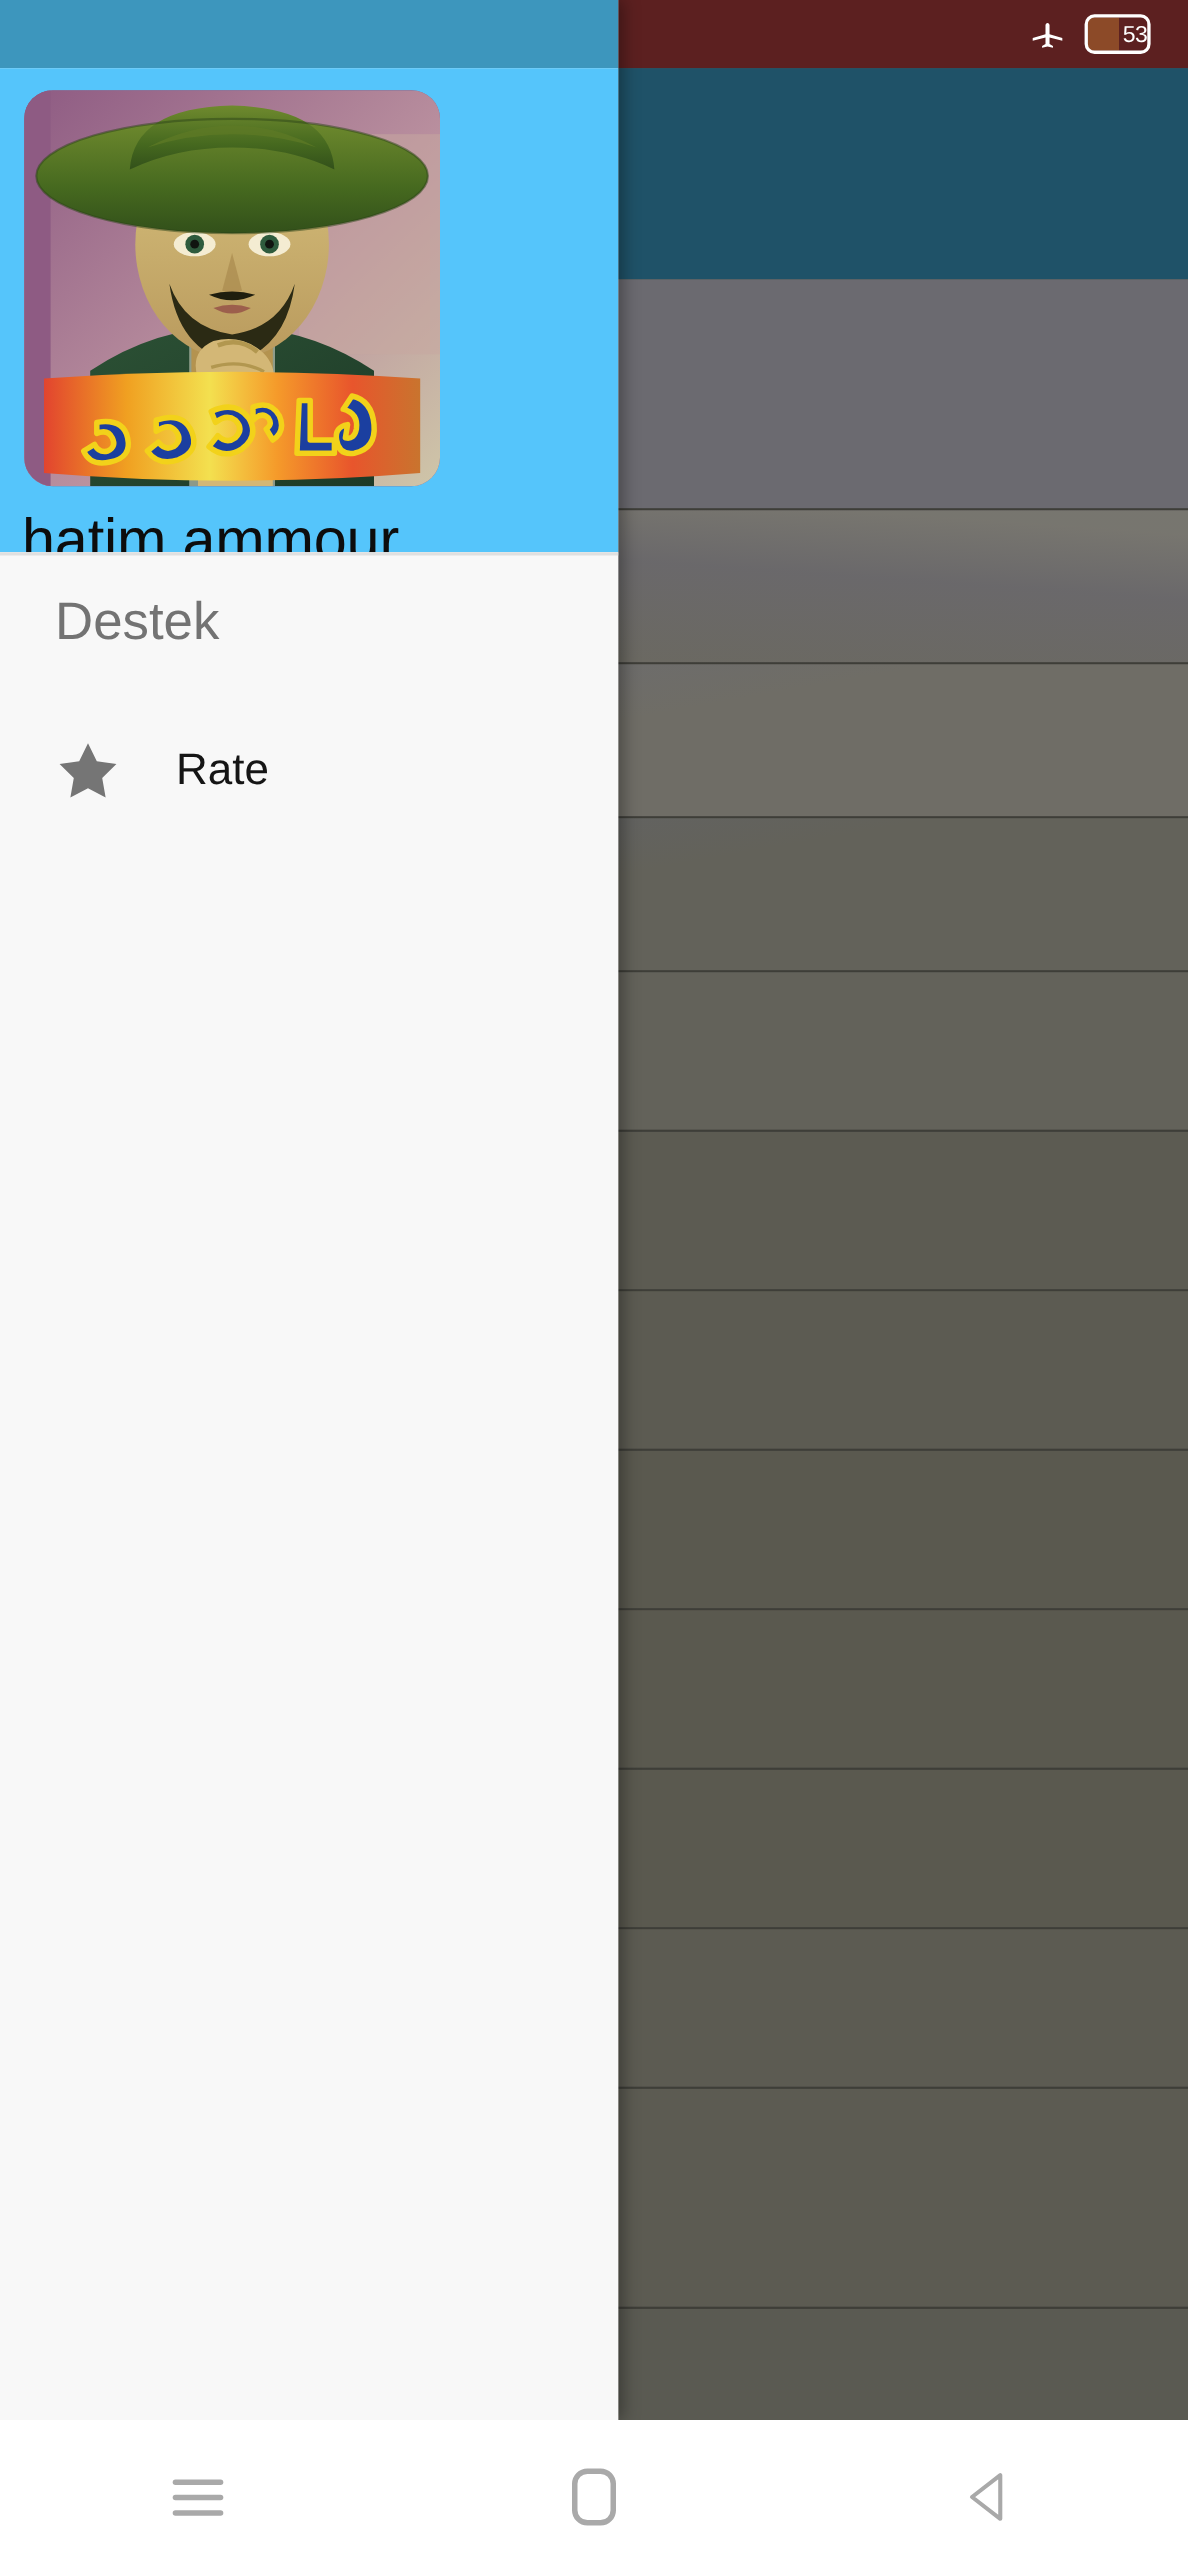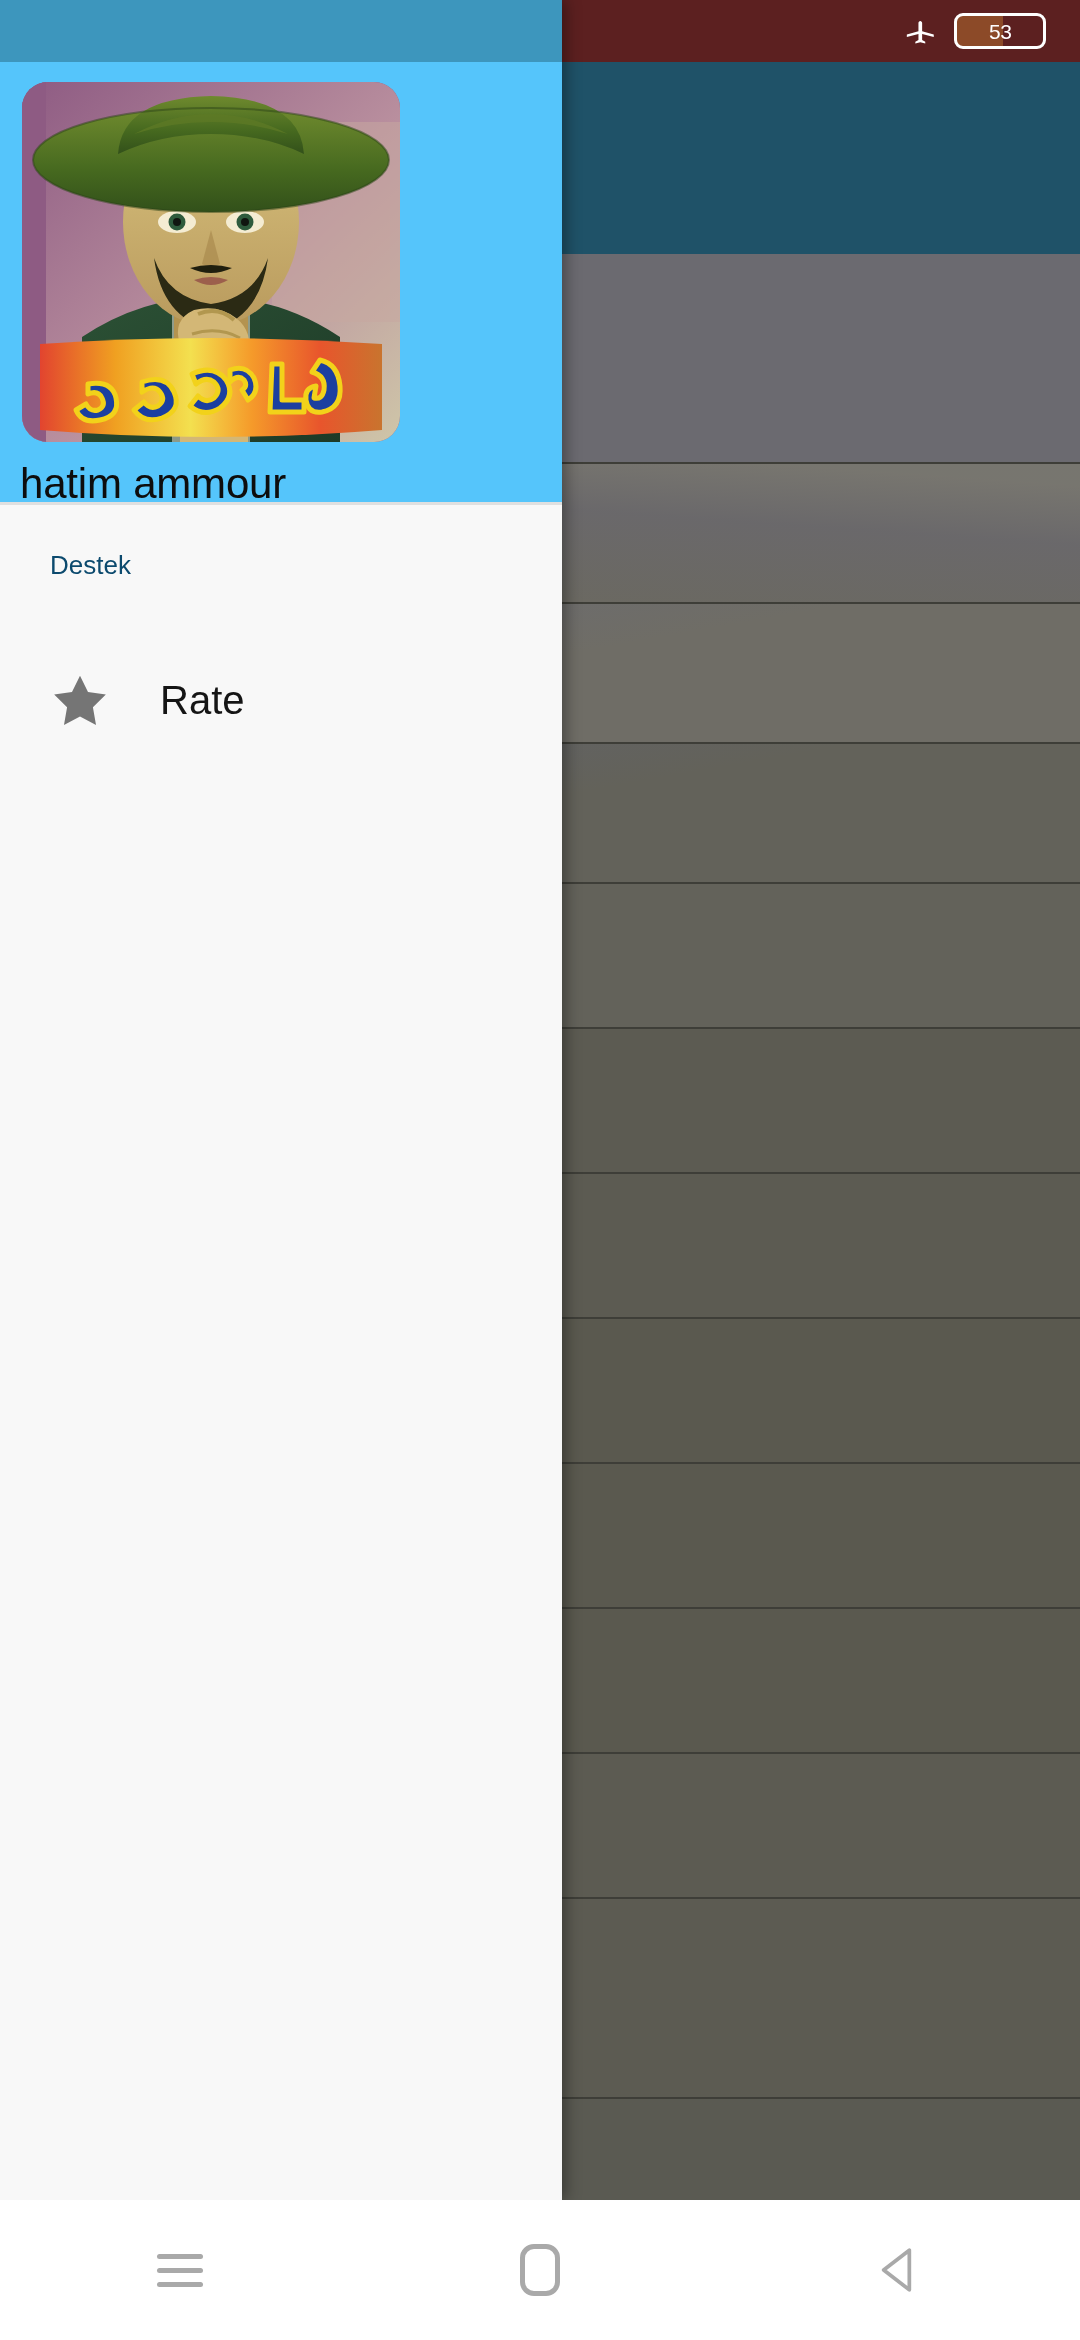--- a/index.html
+++ b/index.html
@@ -37,27 +37,26 @@
     display: flex;
     align-items: center;
     justify-content: flex-end;
     gap: 16px;
     padding-right: 34px;
   }
   .sb-airplane { width: 34px; height: 34px; display:block; }
   .sb-battery {
     display: flex;
     align-items: center;
-    justify-content: flex-start;
+    justify-content: flex-end;
     width: 54px; height: 30px;
     border: 3px solid #ffffff;
     border-radius: 9px;
     position: relative;
     background: linear-gradient(to right, #8c4a28 0%, #8c4a28 53%, #5c2020 53%, #5c2020 100%);
-    padding-left: 32px;
   }
   .sb-battery span {
     font-size: 21px;
     color: #ffffff;
     font-family: "Liberation Sans", sans-serif;
     line-height: 1;
     letter-spacing: -0.5px;
   }
   #bg-appbar {
     position: absolute;
@@ -119,21 +118,21 @@
     width: 378px; height: 360px;
     border-radius: 26px;
     overflow: hidden;
     background: #8d5d82;
   }
   #profile-image svg { display: block; width: 100%; height: 100%; }
   #app-title {
     position: absolute;
     left: 20px;
     top: 398px;
-    font-size: 42px;
+    font-size: 54px;
     color: #0d0d0d;
     font-family: "Liberation Sans", sans-serif;
     letter-spacing: -0.2px;
     white-space: nowrap;
   }
 
   
   #drawer-menu {
     position: absolute;
     left: 0; top: 502px;
@@ -165,22 +164,22 @@
     width: 100%;
   }
   .section-header {
     height: 120px;
     display: flex;
     align-items: center;
     padding-left: 50px;
     box-sizing: border-box;
   }
   .section-header-label {
-    font-size: 26px;
-    color: #0c4a6e;
+    font-size: 48px;
+    color: #737373;
     font-family: "Liberation Sans", sans-serif;
   }
   .menu-row.compact { height: 150px; }
 
   
   #system-nav {
     position: absolute;
     left: 0; top: 2200px;
     width: 1080px; height: 140px;
     background: #ffffff;

